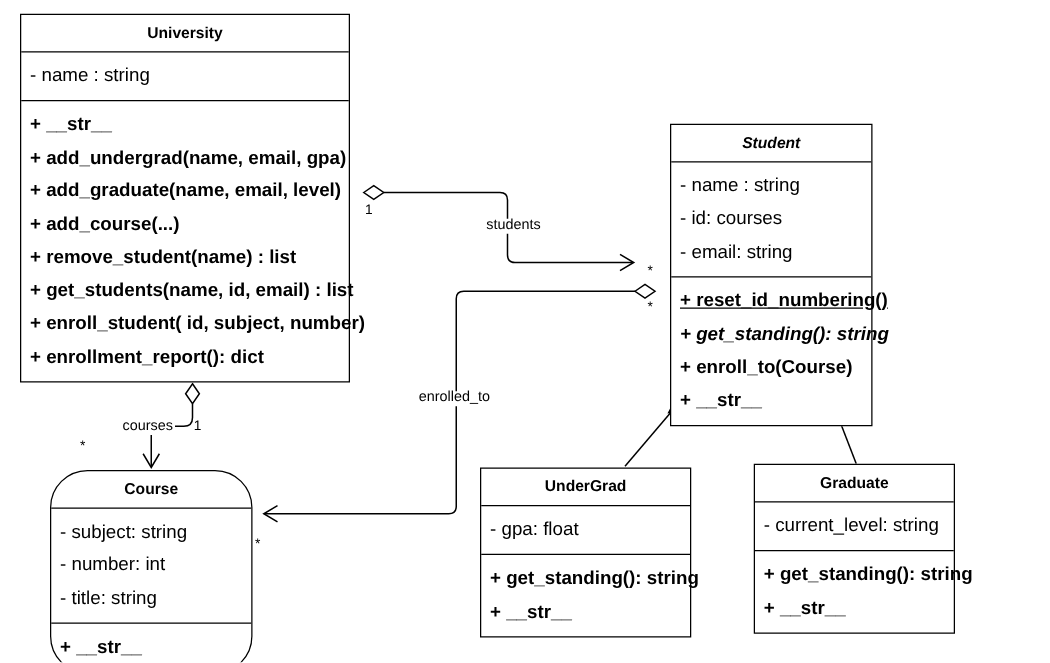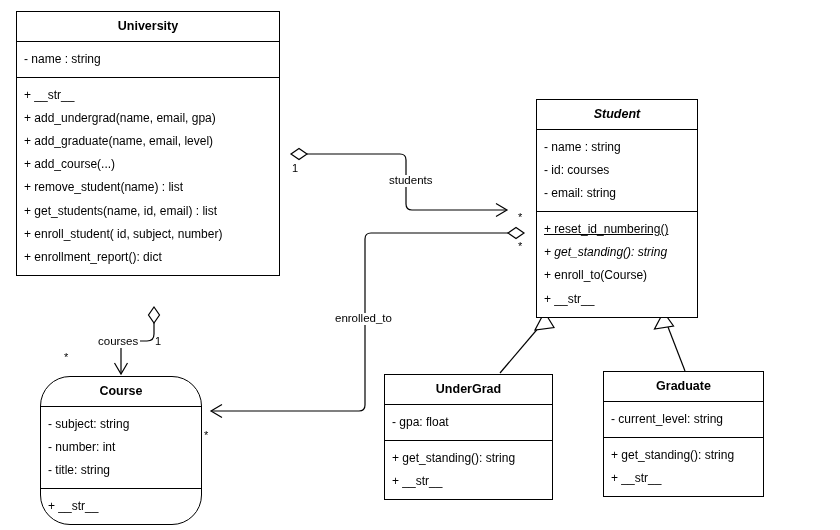--- a/index.html
+++ b/index.html
@@ -42,23 +42,24 @@
     white-space: nowrap;
   }
   .cls-title.abstract {
     font-style: italic;
   }
   .cls-section {
     padding: 6px 0 6px 0;
   }
   .cls-section.divided {
     border-top: 1.4px solid #000000;
+    font-weight: bold;
   }
   .cls-row {
-    font-size: 12px;
+    font-size: 15px;
     line-height: 1.1;
     padding: 5px 8px 5px 7px;
     white-space: nowrap;
   }
   .cls-row.static-m {
     text-decoration: underline;
   }
   .cls-row.abstract-m {
     font-style: italic;
   }

